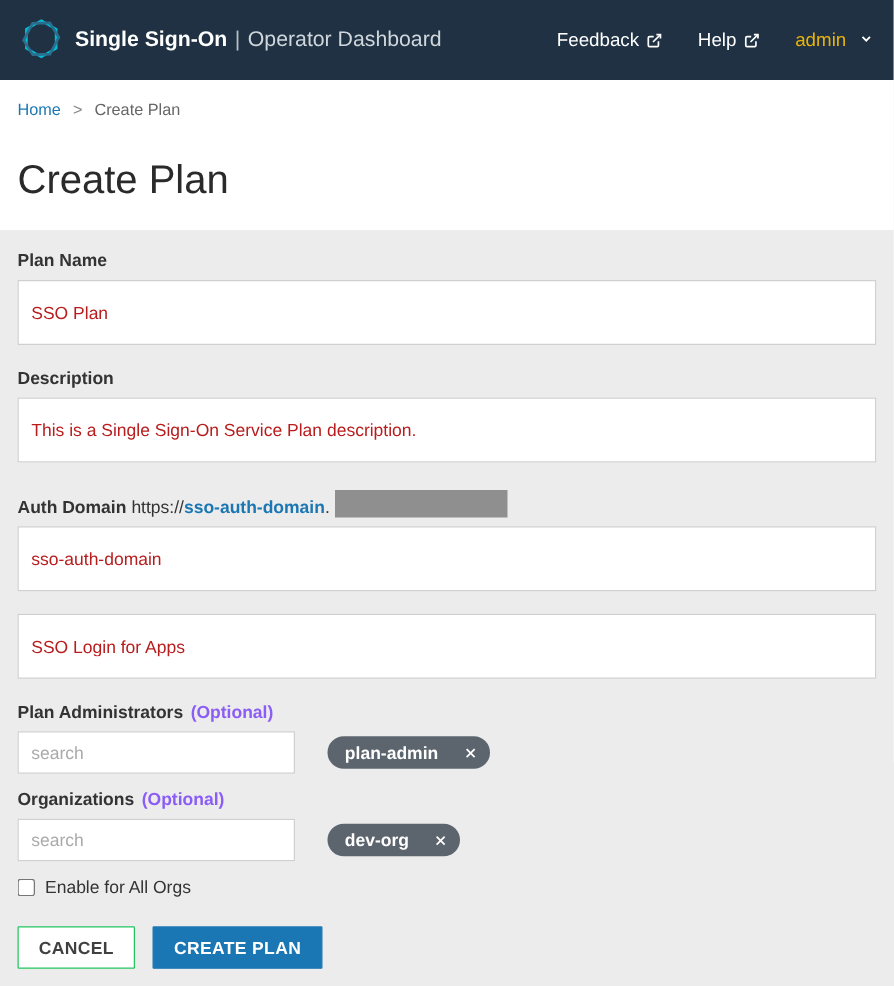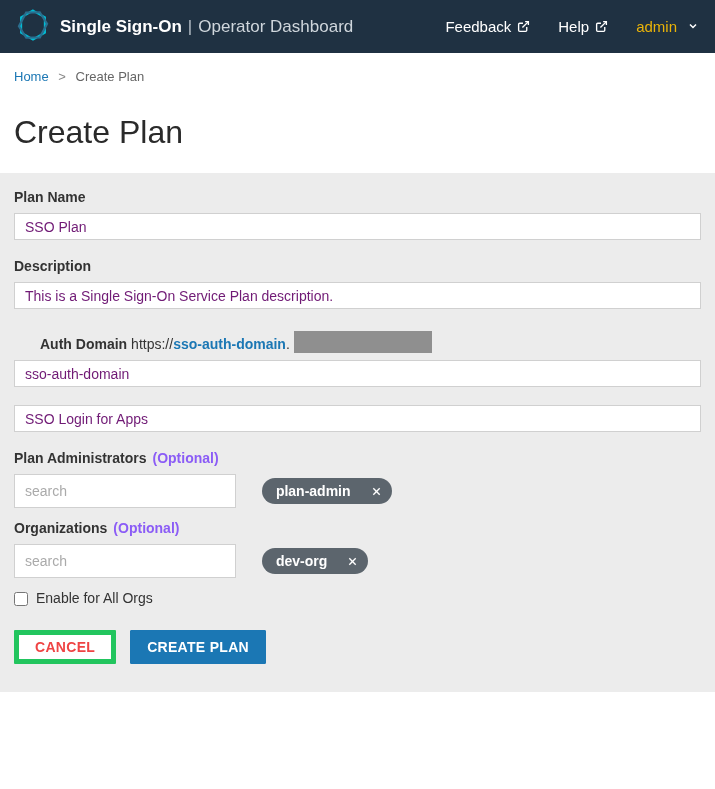--- a/index.html
+++ b/index.html
@@ -14,21 +14,21 @@
       background: #fff;
       width: 715px;
     }
     
     .header {
       background: #1f3142;
       color: #fff;
       display: flex;
       align-items: center;
       padding: 0 16px;
-      height: 53px;
+      height: 64px;
     }
     .logo-wrap {
       display: flex;
       align-items: center;
       gap: 10px;
     }
     .brand {
       display: flex;
       align-items: baseline;
       gap: 6px;
@@ -114,26 +114,26 @@
       align-items: center;
       gap: 6px;
       flex-wrap: wrap;
     }
     .optional {
       color: #8b5cf6;
       font-weight: 700;
     }
     .text-input {
       width: 100%;
-      height: 27px;
+      height: 52px;
       border: 1px solid #d0d0d0;
       background: #fff;
       padding: 0 10px;
       font-size: 14px;
-      color: #701a75;
+      color: #b91c1c;
       outline: none;
     }
     .text-input::placeholder {
       color: #aaa;
     }
     .auth-domain-label {
       display: inline-flex;
       align-items: baseline;
       gap: 4px;
       flex-wrap: wrap;
@@ -221,22 +221,22 @@
       text-transform: uppercase;
       border-radius: 1px;
     }
     .btn-primary {
       background: #1b77b4;
       color: #fff;
       border: 1px solid #1b77b4;
     }
     .btn-secondary {
       background: #fff;
-      color: #ef4444;
-      border: 5px solid #22c55e;
+      color: #404040;
+      border: 1px solid #22c55e;
     }
   </style>
 </head>
 <body>
 
 <div class="header">
   <div class="logo-wrap">
     <span>
       <svg width="34" height="34" viewBox="0 0 40 40">
         <polygon points="20,3 34,11 34,29 20,37 6,29 6,11" fill="none" stroke="#00bcd4" stroke-width="2.5"></polygon>
@@ -297,21 +297,21 @@
     <input type="text" class="text-input" value="SSO Plan" style="">
   </div>
 
   <div class="field">
     <div class="field-label">Description</div>
     <input type="text" class="text-input" value="This is a Single Sign-On Service Plan description." style="">
   </div>
 
   <div class="field">
     <div class="field-label auth-domain-label">
-      <span style="font-weight:700;margin-left:26px;">Auth Domain</span>
+      <span style="font-weight:700;">Auth Domain</span>
       <span style="font-weight:400;">
         <span class="auth-url-prefix">https://</span><span class="auth-url-sub">sso-auth-domain</span><span>.</span>
       </span>
       <span class="redacted"></span>
     </div>
     <input type="text" class="text-input" value="sso-auth-domain" style="">
   </div>
 
   <div class="field">
     <input type="text" class="text-input" value="SSO Login for Apps" style="">

